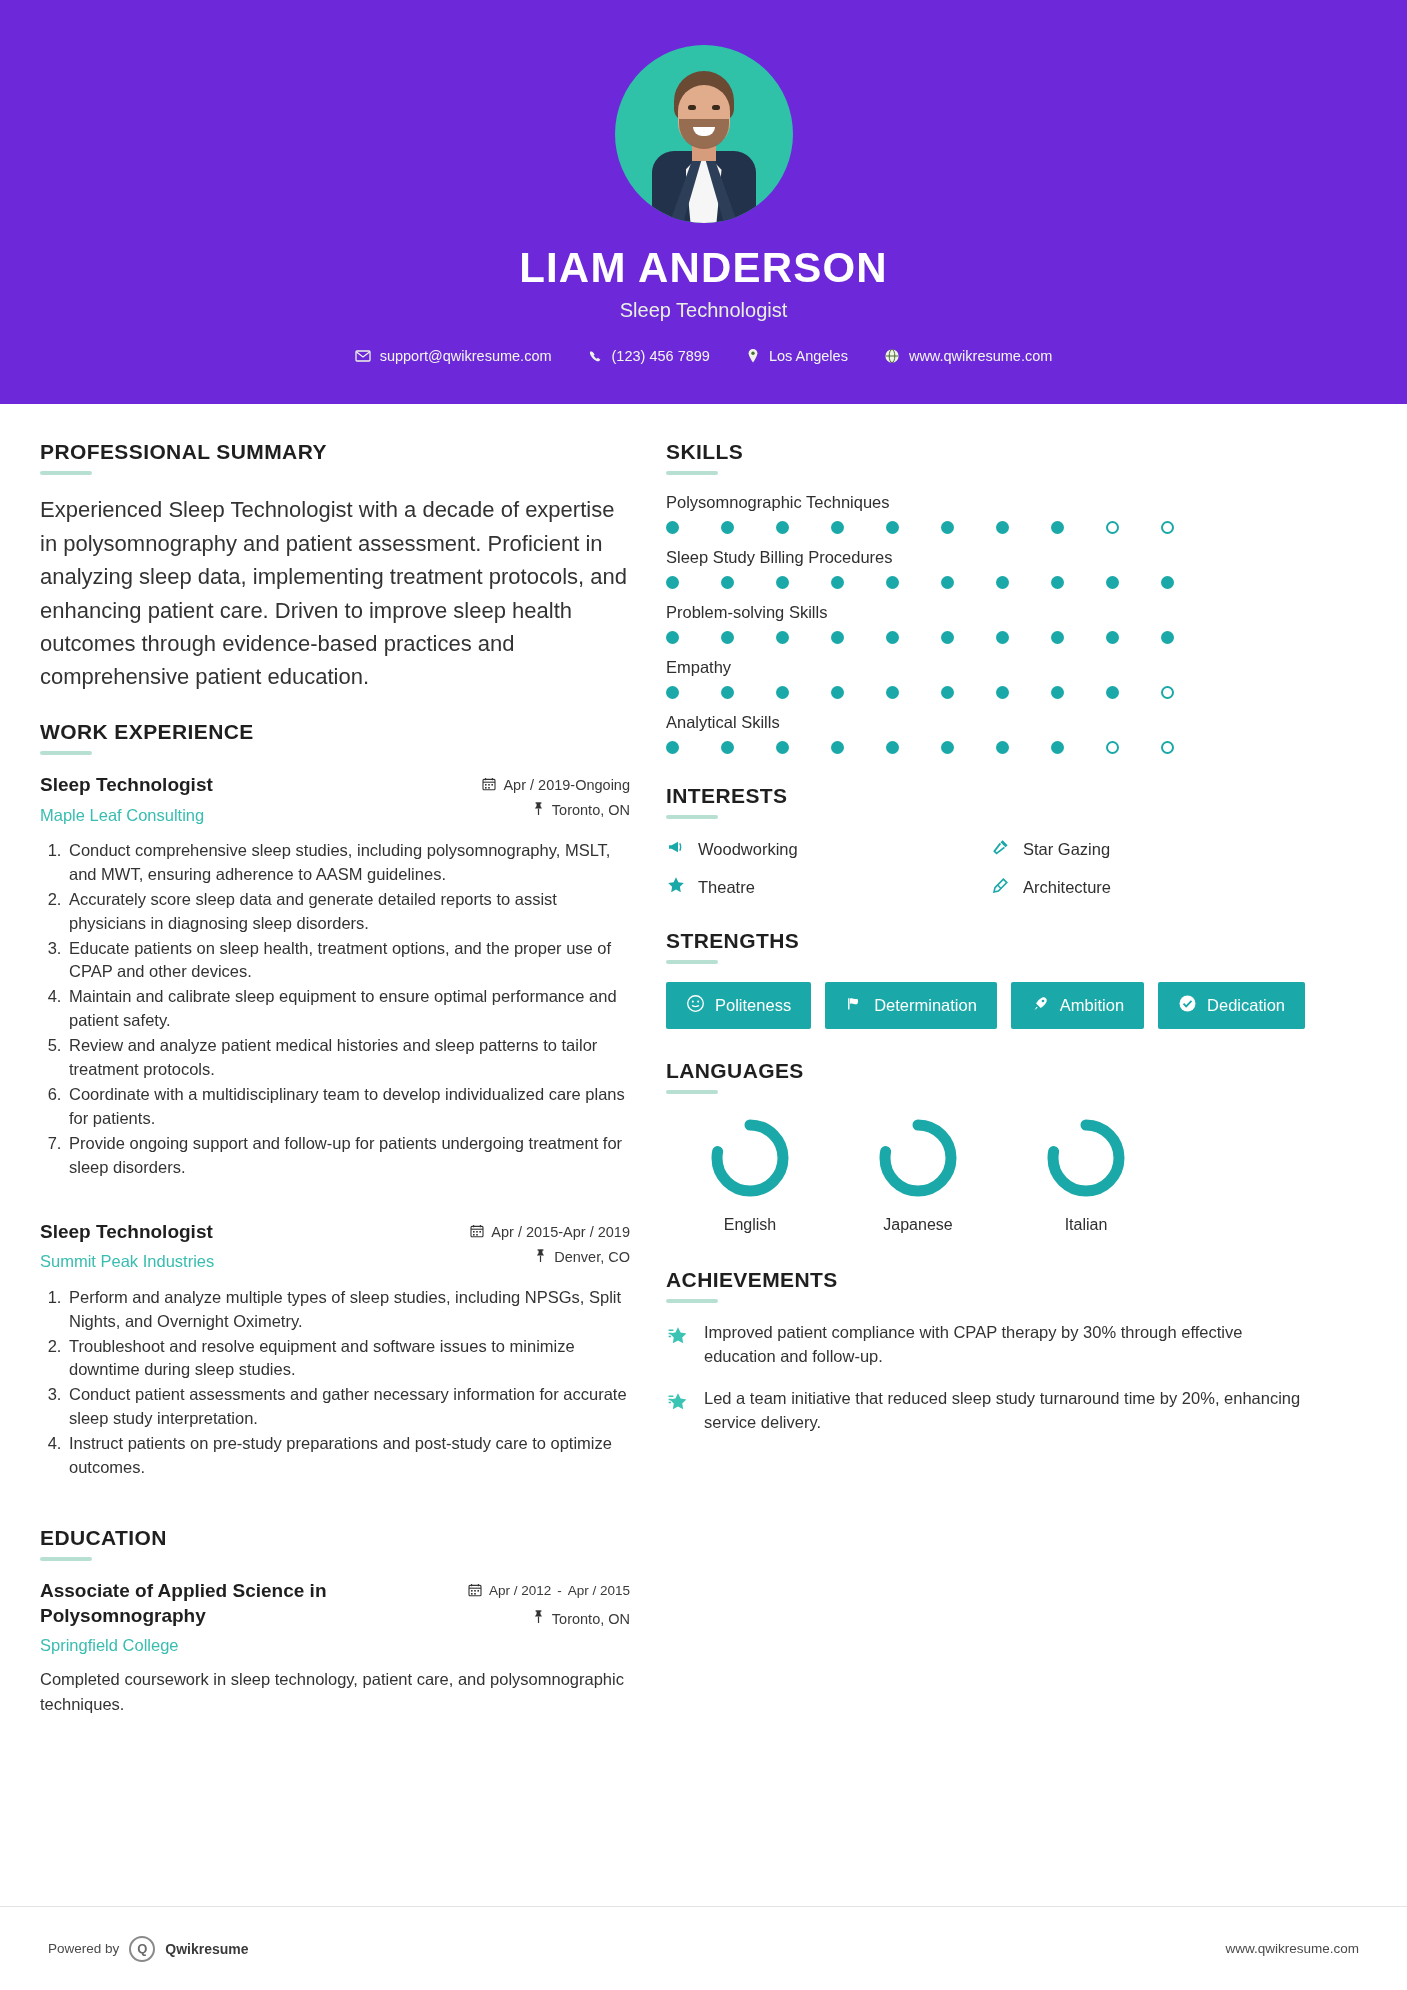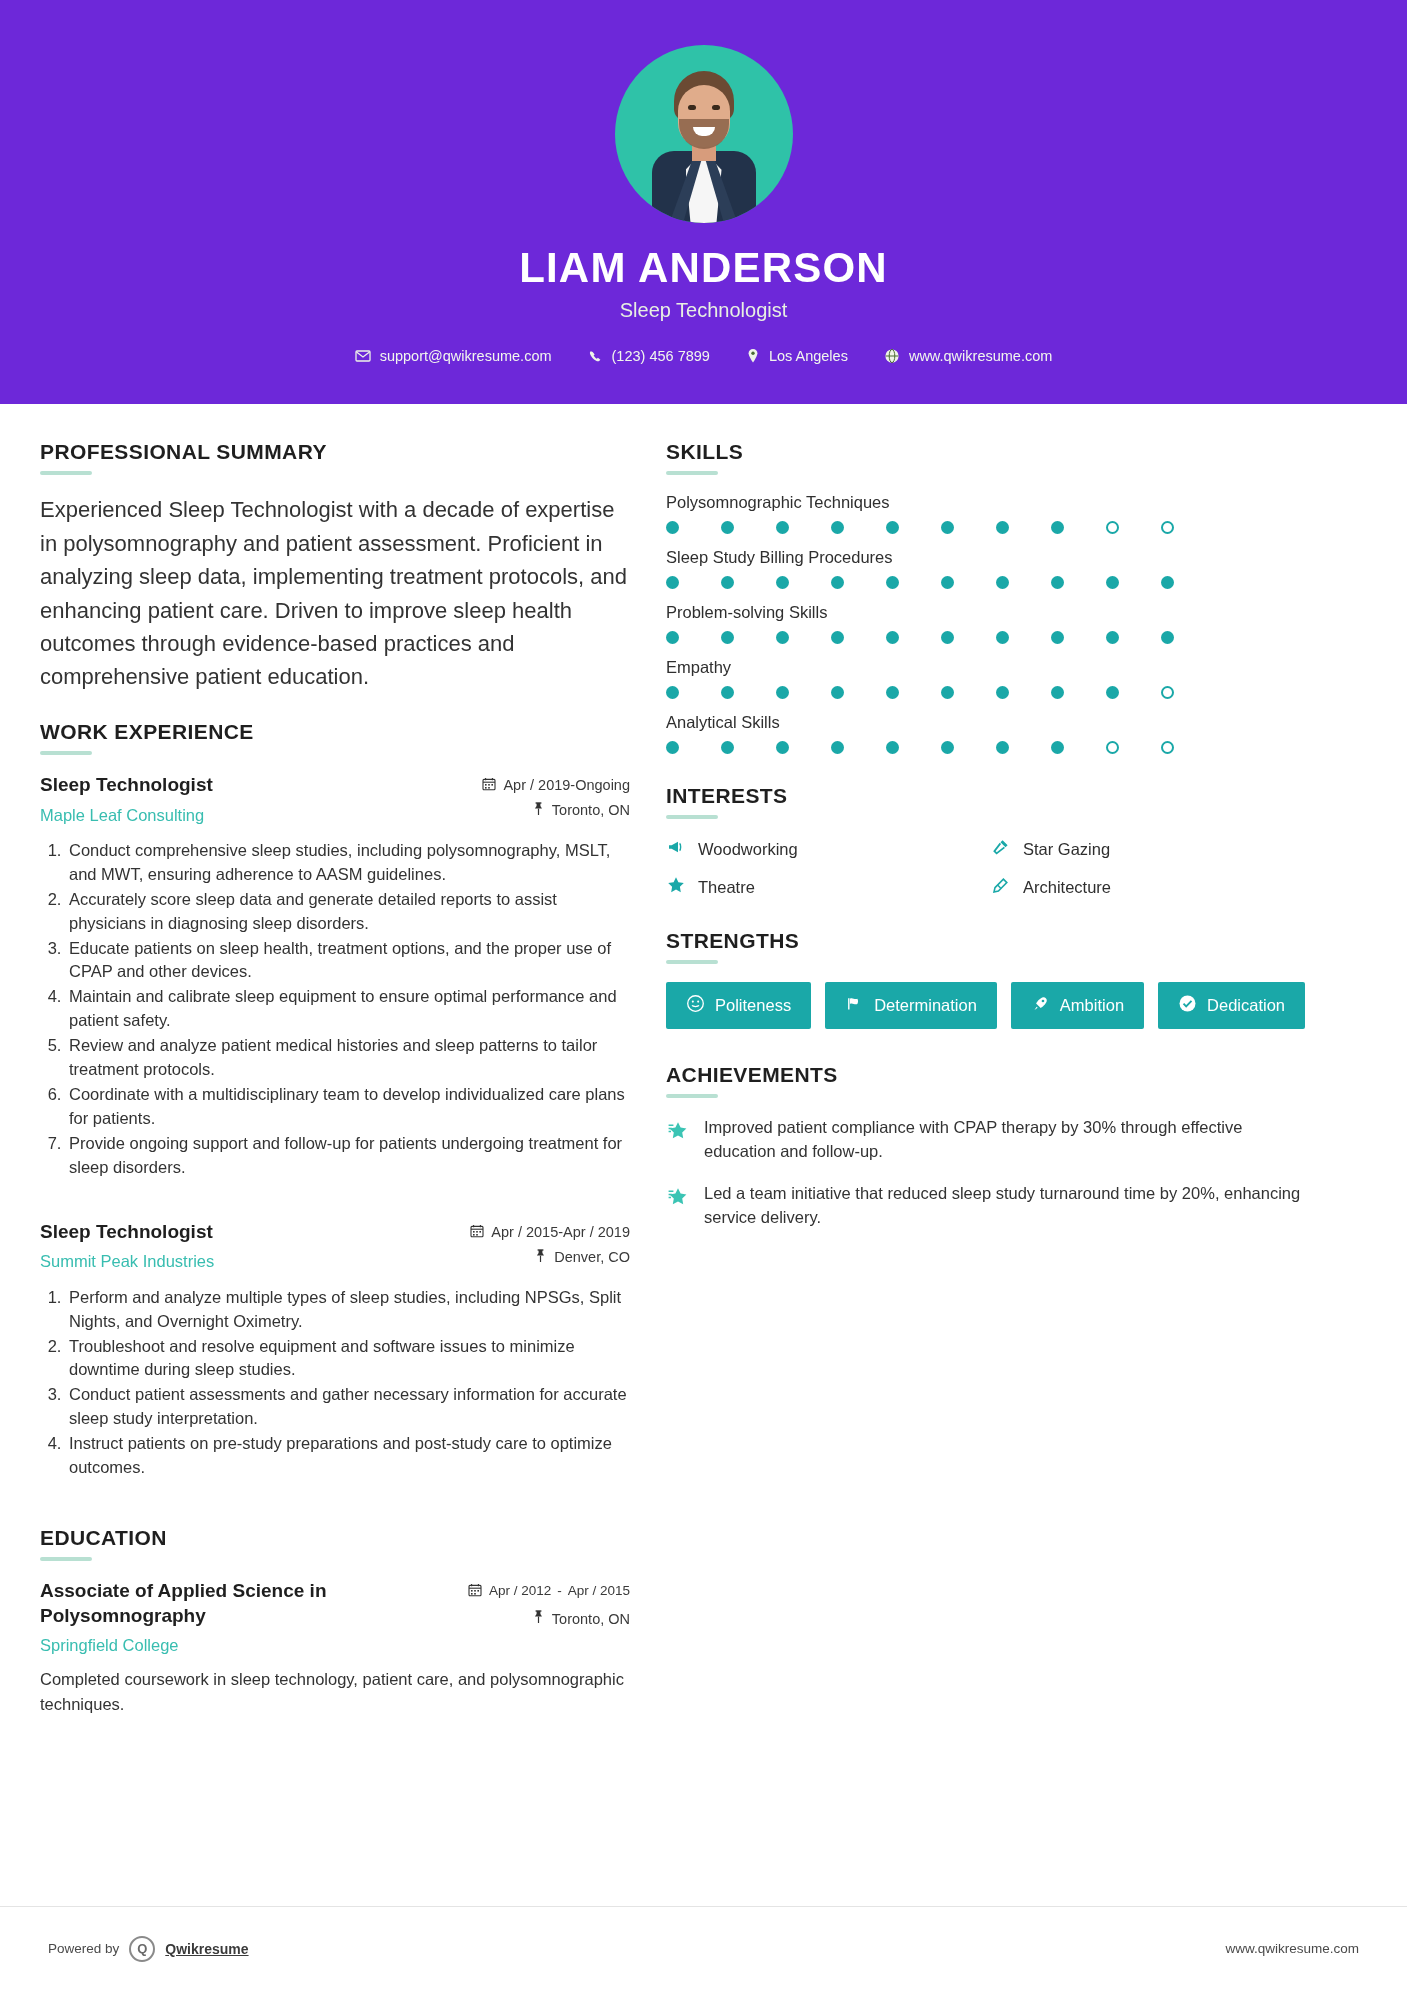--- a/index.html
+++ b/index.html
@@ -272,21 +272,20 @@
     width: 26px; height: 26px;
     border-radius: 50%;
     border: 2px solid #8a8a8a;
     display: flex; align-items: center; justify-content: center;
     font-size: 13px; color: #6a6a6a; font-weight: 700;
     position: relative;
   }
   .qbrand {
     font-size: 14px;
     color: #3a3a3a;
-    text-decoration: underline;
     font-weight: 600;
   }
   .footer-url { font-size: 13.5px; color: #4a4a4a; }
 </style>
 </head>
 <body>
 
 <div class="header">
   <div class="avatar">
     <div class="photo">
@@ -759,20 +758,44 @@
             <svg width="19" height="19" viewBox="0 0 20 20">
                 <circle cx="10" cy="10" r="8.4" fill="#fff"></circle>
                 <path d="M5.8 10.2l2.8 2.8 5.6-5.8" stroke="#1aa8a8" stroke-width="2" fill="none"></path>
               </svg>
           </span>
           <span>Dedication</span>
         </div>
       </div>
     </div>
 
+    <div class="section" style="margin-top:30px;">
+      <div class="sec-title">LANGUAGES</div>
+      <div class="sec-rule"></div>
+      <div class="lang-row">
+        <div class="lang-item">
+          <svg class="lang-ring" width="92" height="92" viewBox="0 0 92 92">
+            <circle cx="46" cy="46" r="33" fill="none" stroke="#1aa8a8" stroke-width="11" stroke-linecap="round" transform="rotate(-90 46 46)" class="ring-arc" stroke-dasharray="161.72918980680254 207.34511513692635"></circle>
+          </svg>
+          <div class="lang-label">English</div>
+        </div>
+        <div class="lang-item">
+          <svg class="lang-ring" width="92" height="92" viewBox="0 0 92 92">
+            <circle cx="46" cy="46" r="33" fill="none" stroke="#1aa8a8" stroke-width="11" stroke-linecap="round" transform="rotate(-90 46 46)" class="ring-arc" stroke-dasharray="161.72918980680254 207.34511513692635"></circle>
+          </svg>
+          <div class="lang-label">Japanese</div>
+        </div>
+        <div class="lang-item">
+          <svg class="lang-ring" width="92" height="92" viewBox="0 0 92 92">
+            <circle cx="46" cy="46" r="33" fill="none" stroke="#1aa8a8" stroke-width="11" stroke-linecap="round" transform="rotate(-90 46 46)" class="ring-arc" stroke-dasharray="161.72918980680254 207.34511513692635"></circle>
+          </svg>
+          <div class="lang-label">Italian</div>
+        </div>
+      </div>
+    </div>
 
     <div class="section" style="margin-top:34px;">
       <div class="sec-title">ACHIEVEMENTS</div>
       <div class="sec-rule"></div>
 
       <div class="ach-item">
         <span class="ach-icon">
           <svg width="24" height="24" viewBox="0 0 24 24">
               <path d="M12 3.2l2.6 5.3 5.8.9-4.2 4.1 1 5.8L12 16.6l-5.2 2.7 1-5.8-4.2-4.1 5.8-.9L12 3.2z" fill="#3bc4b4"></path>
               <path d="M2.6 6.2h4.8M2.6 9.4h3.2M2.6 12.6h2.4" stroke="#3bc4b4" stroke-width="1.5"></path>

